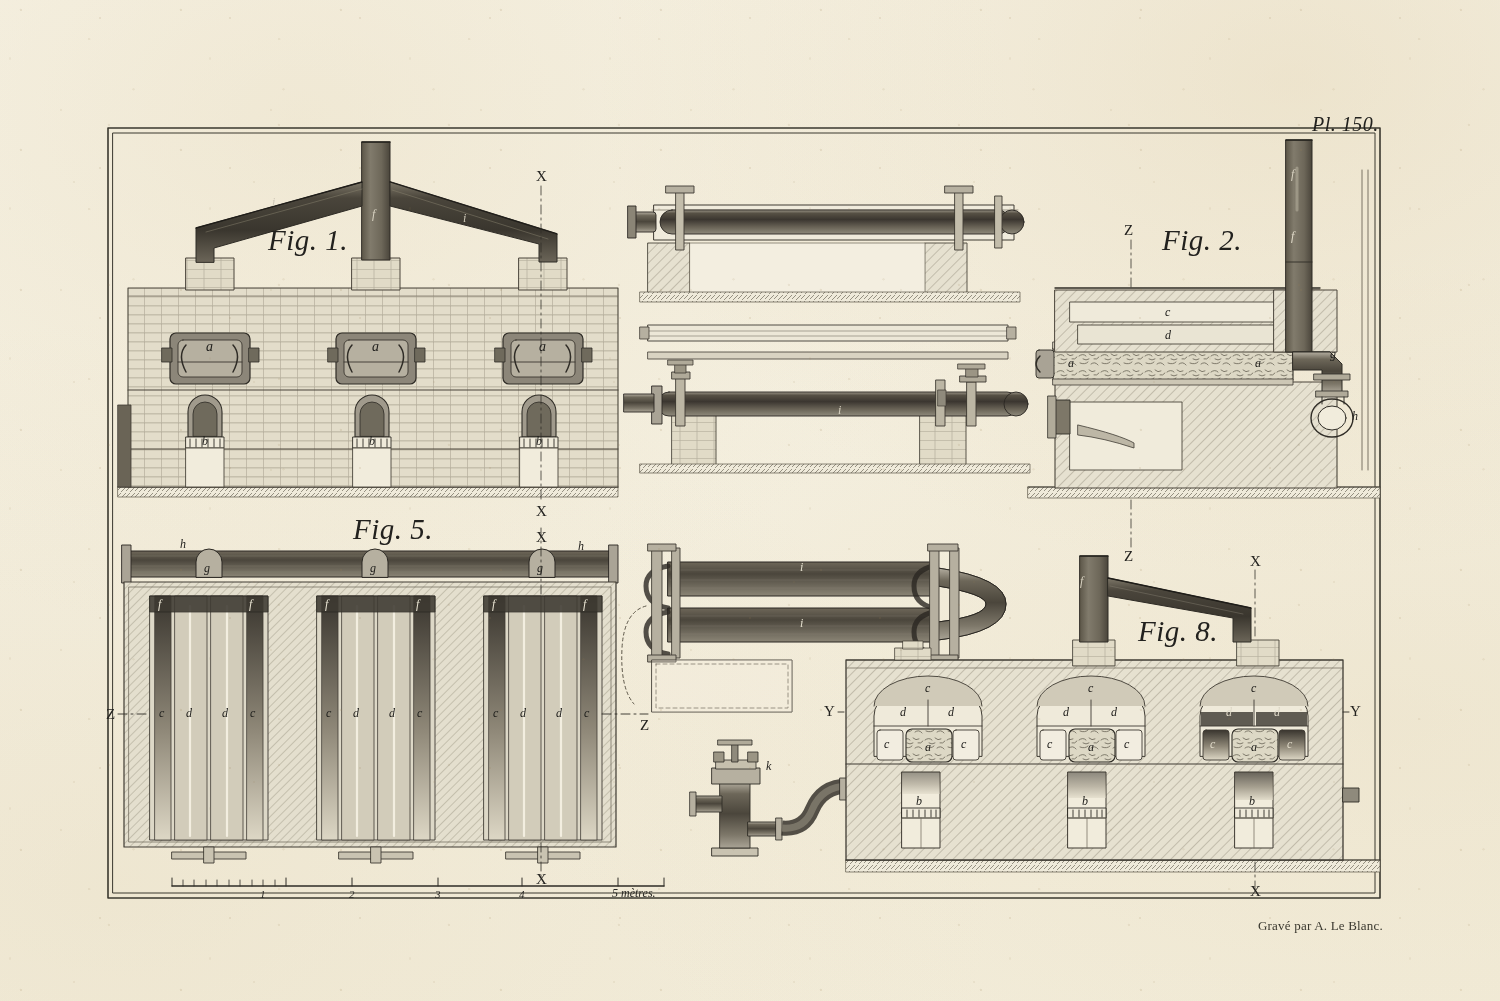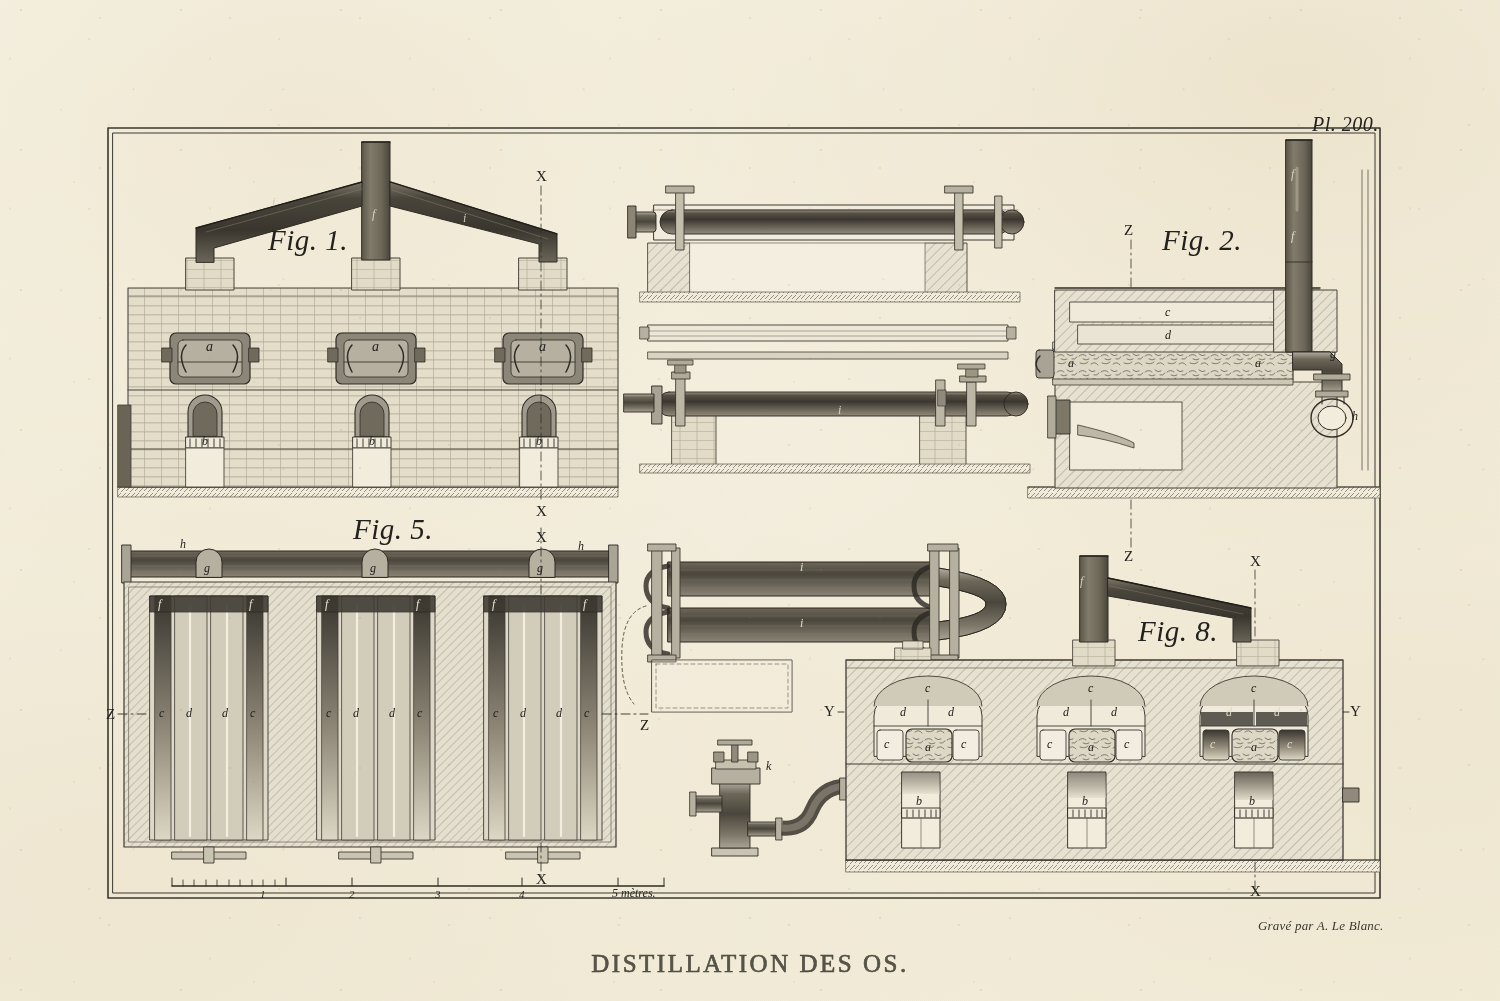--- a/index.html
+++ b/index.html
@@ -46,21 +46,21 @@
   .letter { font-size: 14px; }
   .letter-sm { font-size: 12px; }
   .plnum { font-size: 20px; font-style: italic; letter-spacing: .5px; }
   .marker {
     position:absolute; font-style: normal; font-size: 15px;
     font-family: "Liberation Serif", serif; color:#23221f;
   }
   .scalenum { position:absolute; font-size: 11px; font-style: italic; color:#2a2925; }
   .scaleunit { position:absolute; font-size: 12px; font-style: italic; color:#2a2925; }
   .engraver {
-    position:absolute; font-style: italic; font-size: 13px;
+    position:absolute; font-size: 13px;
     color:#3a382f; letter-spacing:.2px;
   }
   #title {
     position:absolute; left:0; right:0; text-align:center;
     font-family: "Liberation Serif", serif;
     font-size: 25px; letter-spacing: 2.5px;
     color: #57554a;
     -webkit-text-stroke: 0.6px #4a483e;
     font-weight: 400;
   }
@@ -605,21 +605,21 @@
                    M240 880 V886 M252 880 V886 M263 880 V886 M275 880 V886"></path>
         </g>
         <path d="M172 886 H664" stroke-width="1.1"></path>
       </g>
 
     </g>
   </svg>
 
   <div id="grain"></div>
 
-  <div class="lbl plnum" style="left:1312px; top:114px;">Pl. 200.</div>
+  <div class="lbl plnum" style="left:1312px; top:114px;">Pl. 150.</div>
 
   <div class="lbl fig-label" style="left:268px; top:226px;">Fig. 1.</div>
   <div class="lbl fig-label" style="left:1162px; top:226px;">Fig. 2.</div>
   <div class="lbl fig-label" style="left:353px; top:515px;">Fig. 5.</div>
   <div class="lbl fig-label" style="left:1138px; top:617px;">Fig. 8.</div>
 
   <div class="lbl letter" style="left:206px; top:340px;">a</div>
   <div class="lbl letter" style="left:372px; top:340px;">a</div>
   <div class="lbl letter" style="left:539px; top:340px;">a</div>
 
@@ -719,15 +719,14 @@
   <div class="marker" style="left:1250px; top:883px;">X</div>
 
   <div class="scalenum" style="left:260px; top:888px;">1</div>
   <div class="scalenum" style="left:349px; top:888px;">2</div>
   <div class="scalenum" style="left:435px; top:888px;">3</div>
   <div class="scalenum" style="left:519px; top:888px;">4</div>
   <div class="scaleunit" style="left:612px; top:886px;font-family:Liberation Serif, serif;">5 mètres.</div>
 
   <div class="engraver" style="left:1258px; top:918px;">Gravé par A. Le Blanc.</div>
 
-  <div id="title" style="top:950px;">DISTILLATION DES OS.</div>
 
 </div>
 
 </body></html>

